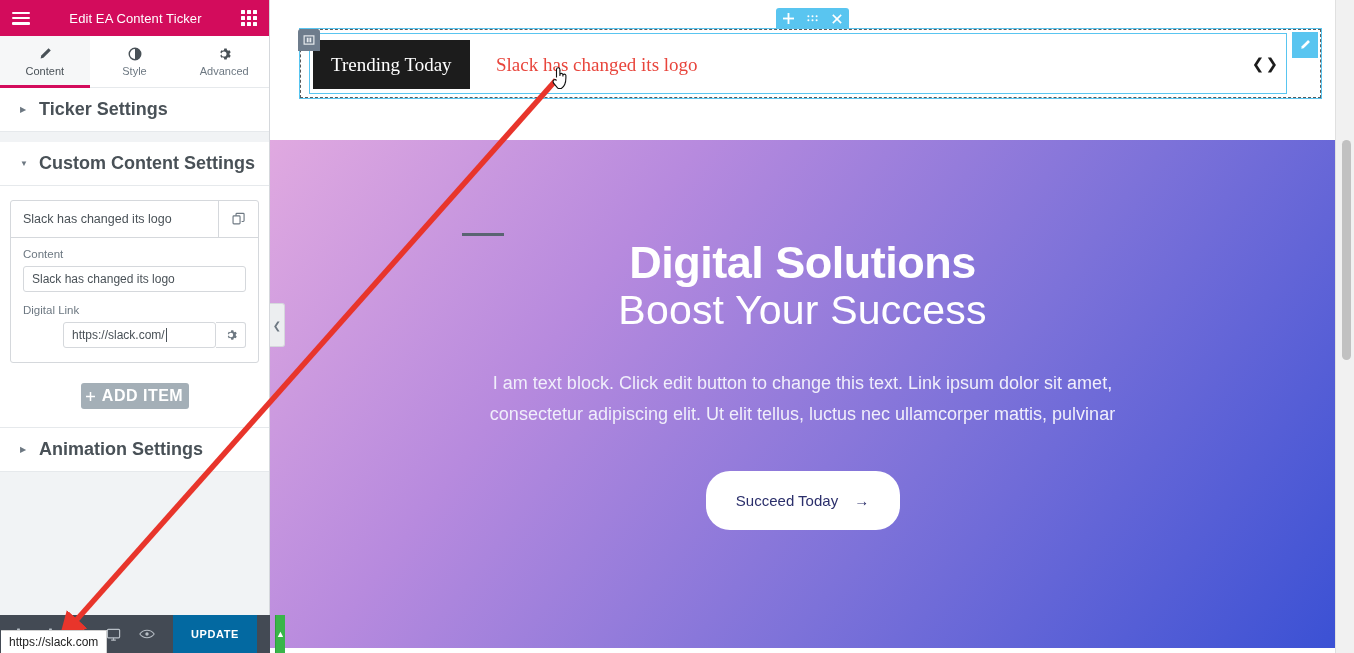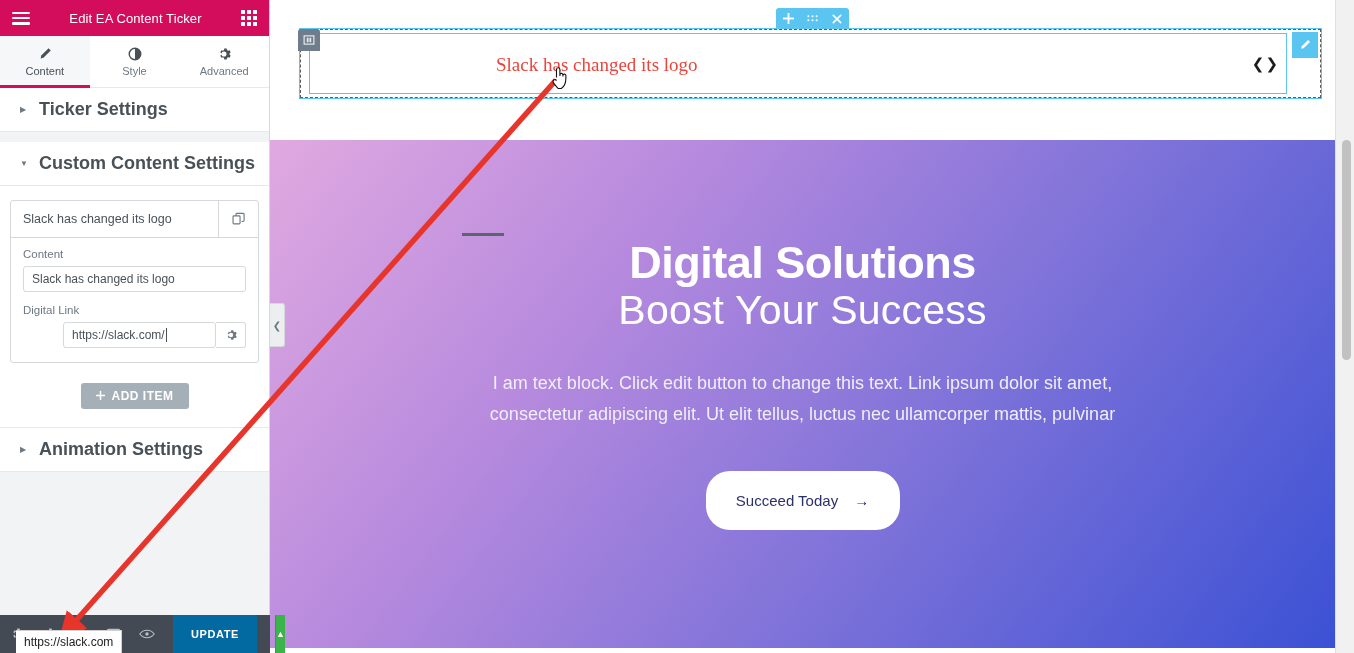--- a/index.html
+++ b/index.html
@@ -79,21 +79,21 @@
   .fld-btn {
     width: 30px; height: 26px; border: 1px solid #d5d8dc; border-left: none;
     border-radius: 0 3px 3px 0; background: #fff;
     display: flex; align-items: center; justify-content: center;
     color: #6d7882; cursor: pointer;
   }
   .fld-wrap.last { margin-bottom: 0; padding-left: 40px; }
   #add-item {
     margin: 20px auto 0; display: flex; align-items: center; justify-content: center;
     gap: 7px; width: 108px; height: 26px; background: #a4afb7; color: #fff;
-    border-radius: 3px; font-size: 12px; font-weight: bold; letter-spacing: .5px;
+    border-radius: 3px; font-size: 16px; font-weight: bold; letter-spacing: .5px;
     cursor: pointer;
   }
   #panel-filler { background: #f1f3f5; position: absolute; left:0; right:0;
     top: 478px; bottom: 38px; }
 
   #panel-footer {
     position: absolute; left: 0; bottom: 0; width: 270px; height: 38px;
     background: #434a54; display: flex; align-items: center;
     padding: 0 0 0 10px; gap: 18px;
   }
@@ -202,21 +202,21 @@
 
   
   #arrow-svg { position: absolute; left: 0; top: 0; width: 1354px; height: 653px;
     pointer-events: none; z-index: 40; }
 
   
   #cursor { position: absolute; left: 550px; top: 66px; z-index: 45; pointer-events: none; }
 
   
   #statusbar {
-    position: absolute; left: 16px; bottom: 0; height: 23px;
+    position: absolute; left: 1px; bottom: 0; height: 23px;
     background: #ffffff; border: 1px solid #d0d0d0; border-left: none; border-bottom: none;
     display: flex; align-items: center; padding: 0 8px;
     font-size: 12px; color: #222; z-index: 50;
     font-family: "Liberation Sans", sans-serif;
   }
 </style>
 </head>
 <body>
 
 <div id="root">
@@ -233,20 +233,21 @@
         <div id="h-body">I am text block. Click edit button to change this text. Link ipsum dolor sit amet, consectetur adipiscing elit. Ut elit tellus, luctus nec ullamcorper mattis, pulvinar</div>
         <div id="cta">
           <span class="ct">Succeed Today</span>
           <span class="ar">→</span>
         </div>
       </div>
     </div>
 
     <div id="ticker-section">
       <div id="ticker-inner"></div>
+      <div id="ticker-label">Trending Today</div>
       <div id="ticker-text">Slack has changed its logo</div>
       <div id="ticker-nav">
         <span>❮</span>
         <span>❯</span>
       </div>
       <div id="edit-badge">
         <svg width="12" height="12" viewBox="0 0 16 16" fill="#fff">
           <path d="M12.1 1.4l2.5 2.5-8.4 8.4-3.2.7.7-3.2z"></path>
         </svg>
       </div>

